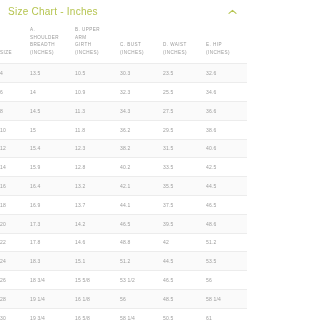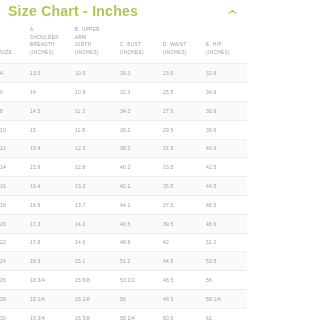--- a/index.html
+++ b/index.html
@@ -16,24 +16,24 @@
     background: #ffffff;
     position: relative;
   }
   .panel-header {
     display: flex;
     align-items: flex-start;
     justify-content: space-between;
     padding: 6px 8px 0 8px;
   }
   .panel-title {
-    font-size: 14px;
+    font-size: 10px;
     letter-spacing: 0.25px;
     color: #b5c44f;
-    font-weight: 700;
+    font-weight: 400;
     line-height: 11px;
     white-space: nowrap;
   }
   .chevron-btn {
     width: 12px;
     height: 11px;
     display: flex;
     align-items: center;
     justify-content: center;
     flex: 0 0 auto;

